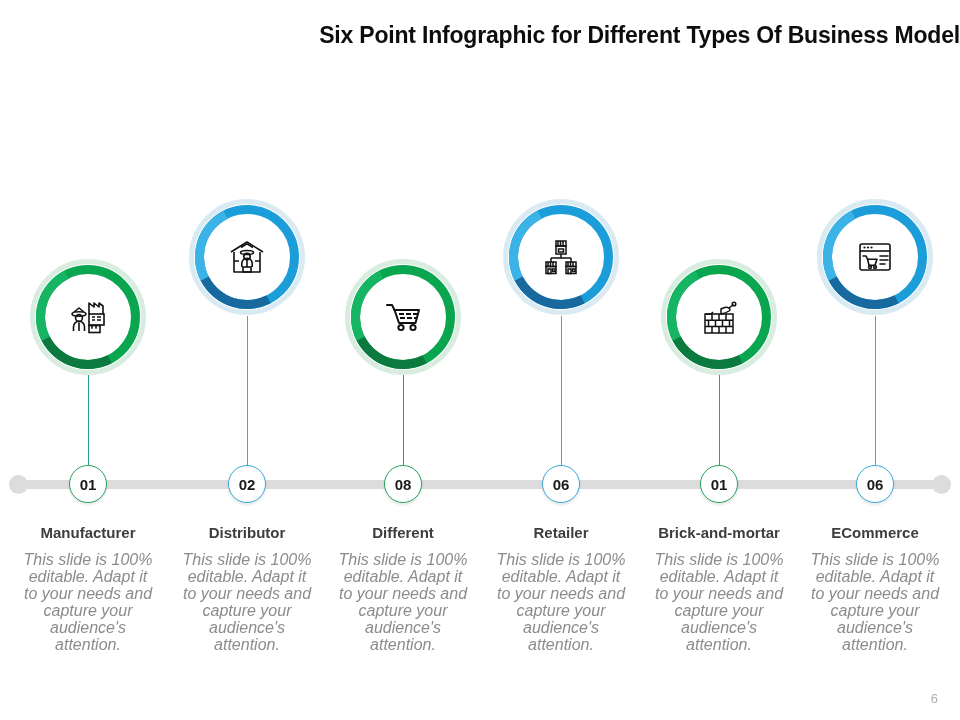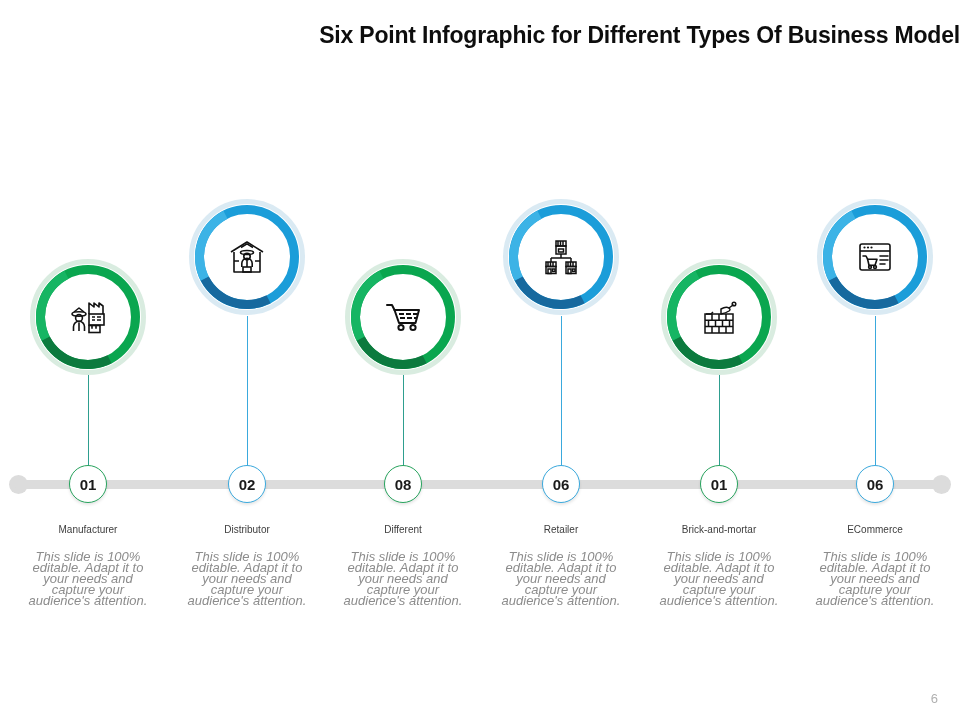--- a/index.html
+++ b/index.html
@@ -166,34 +166,34 @@
   }
   .blue .num-badge { border-color: #3aa9dd; text-align: right; }
 
   
   .caption-title {
     position: absolute;
     left: 0;
     top: 524px;
     width: 160px;
     text-align: center;
-    font-size: 10px;
-    font-weight: normal;
+    font-size: 15px;
+    font-weight: bold;
     color: #3d3d3d;
     white-space: nowrap;
   }
   .caption-body {
     position: absolute;
     left: 14px;
     top: 551px;
     width: 132px;
     text-align: center;
-    font-size: 13px;
+    font-size: 16px;
     font-style: italic;
-    line-height: 11px;
+    line-height: 17px;
     color: #8c8c8c;
   }
 
   
   .page-number {
     position: absolute;
     right: 22px;
     bottom: 14px;
     font-size: 13px;
     color: #b0b0b0;

